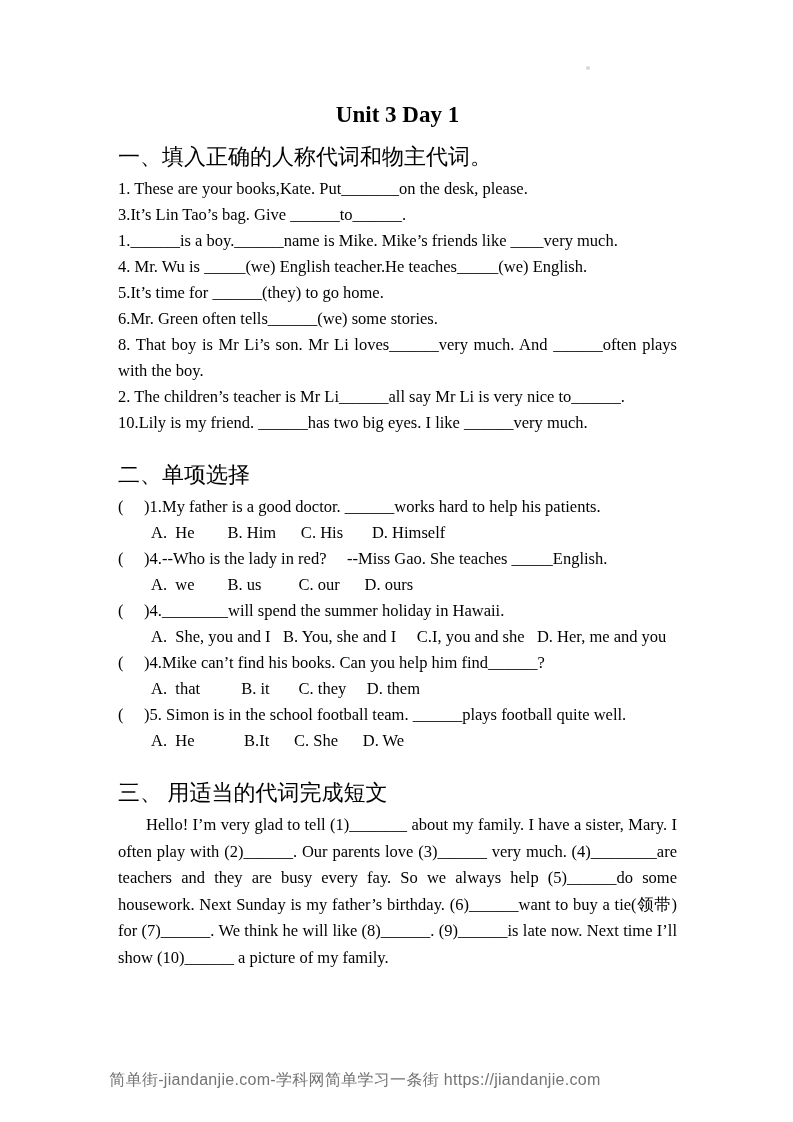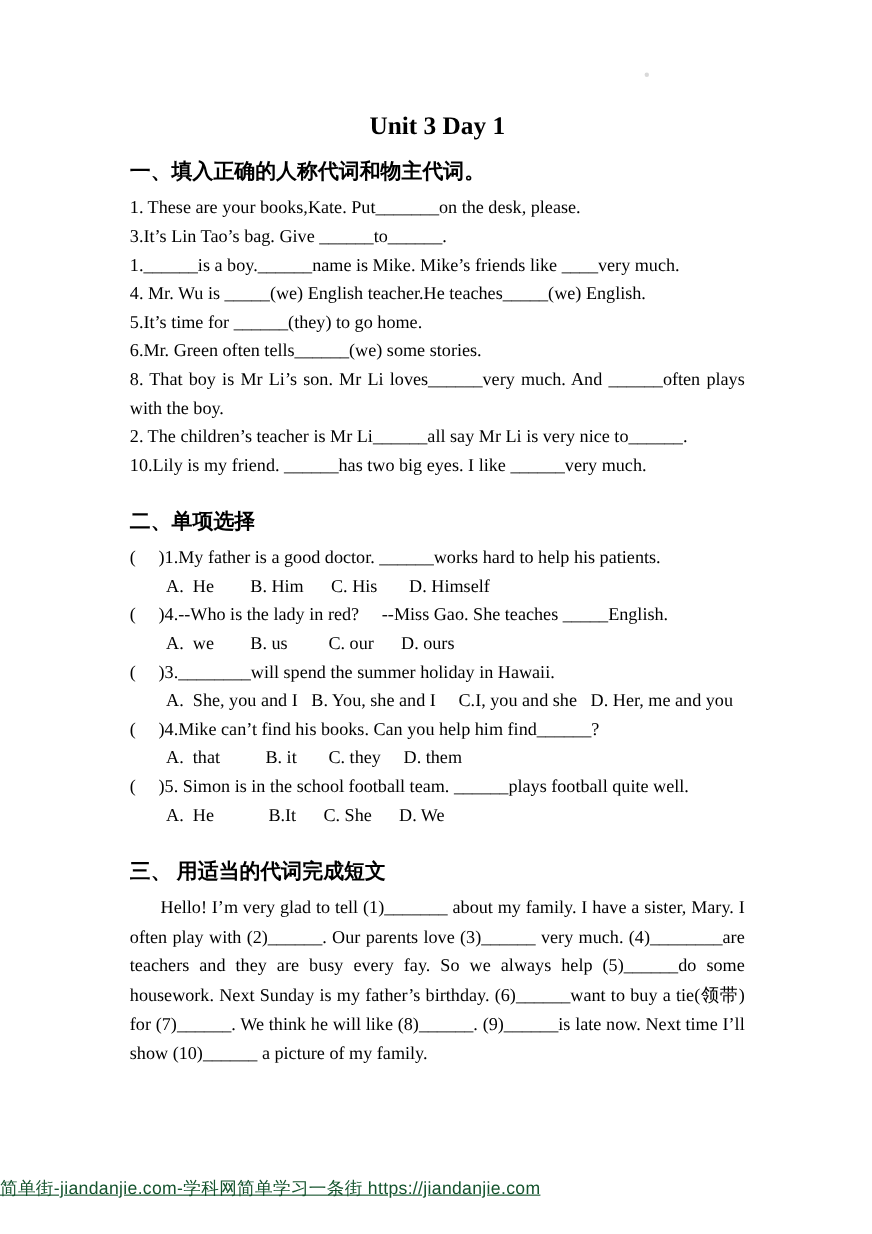--- a/index.html
+++ b/index.html
@@ -21,22 +21,22 @@
     width: 559px;
   }
   .title {
     text-align: center;
     font-size: 23px;
     font-weight: 700;
     line-height: 30px;
     margin-bottom: 15px;
   }
   .sec-head {
-    font-size: 19px;
-    font-weight: 700;
+    font-size: 22px;
+    font-weight: 400;
     line-height: 24px;
     margin-bottom: 7px;
   }
   .gap-before { margin-top: 27px; }
   .item {
     line-height: 26px;
     text-align: justify;
   }
   .stem {
     line-height: 26px;
@@ -50,26 +50,25 @@
   .passage {
     line-height: 26.5px;
     text-align: justify;
     text-indent: 28px;
   }
   .footer {
     position: absolute;
     left: 0;
     right: 0;
     top: 1070px;
-    text-align: left;
+    text-align: center;
     font-family: "Liberation Sans", "DejaVu Sans", sans-serif;
     font-size: 16px;
-    color: #14532d;
+    color: #737373;
     letter-spacing: 0.3px;
-    text-decoration: underline;
   }
   .stray {
     position: absolute;
     left: 586px;
     top: 66px;
     width: 4px;
     height: 4px;
     border-radius: 50%;
     background: #d9d9d9;
   }
@@ -97,21 +96,21 @@
     <h2 class="sec-head gap-before">二、单项选择</h2>
     <div>
       <p class="stem">(     )1.My father is a good doctor. ______works hard to help his patients.</p>
       <p class="options">A.  He        B. Him      C. His       D. Himself</p>
     </div>
     <div>
       <p class="stem">(     )4.--Who is the lady in red?     --Miss Gao. She teaches _____English.</p>
       <p class="options">A.  we        B. us         C. our      D. ours</p>
     </div>
     <div>
-      <p class="stem">(     )3.________will spend the summer holiday in Hawaii.</p>
+      <p class="stem">(     )4.________will spend the summer holiday in Hawaii.</p>
       <p class="options">A.  She, you and I   B. You, she and I     C.I, you and she   D. Her, me and you</p>
     </div>
     <div>
       <p class="stem">(     )4.Mike can’t find his books. Can you help him find______?</p>
       <p class="options">A.  that          B. it       C. they     D. them</p>
     </div>
     <div>
       <p class="stem">(     )5. Simon is in the school football team. ______plays football quite well.</p>
       <p class="options">A.  He            B.It      C. She      D. We</p>
     </div>

